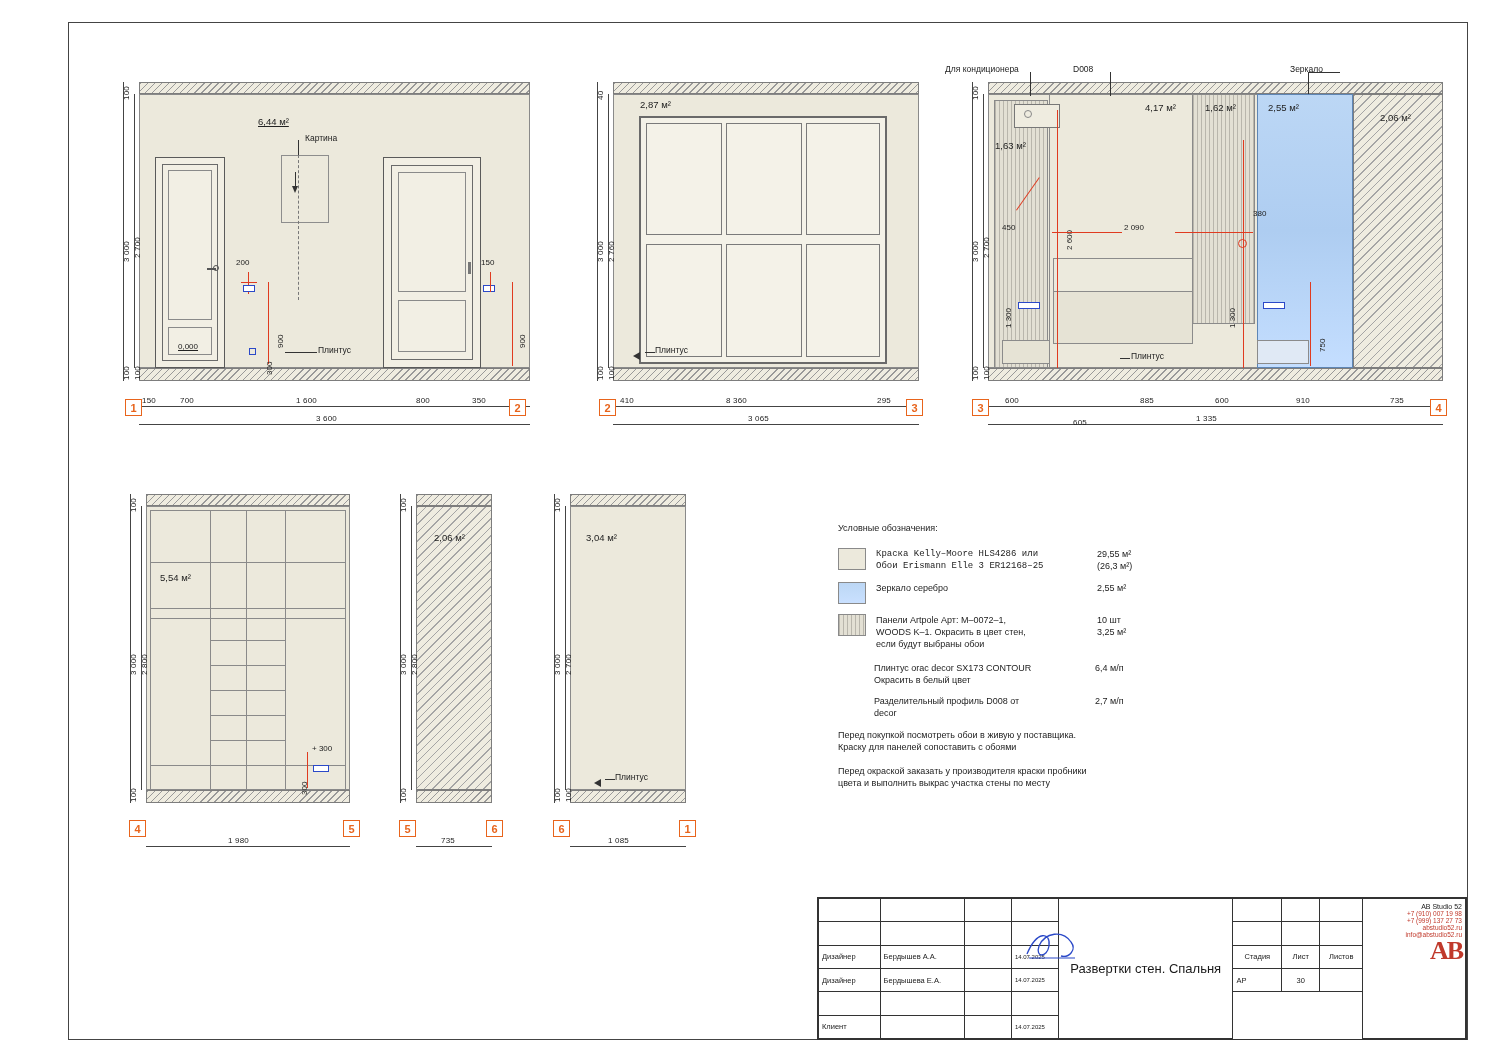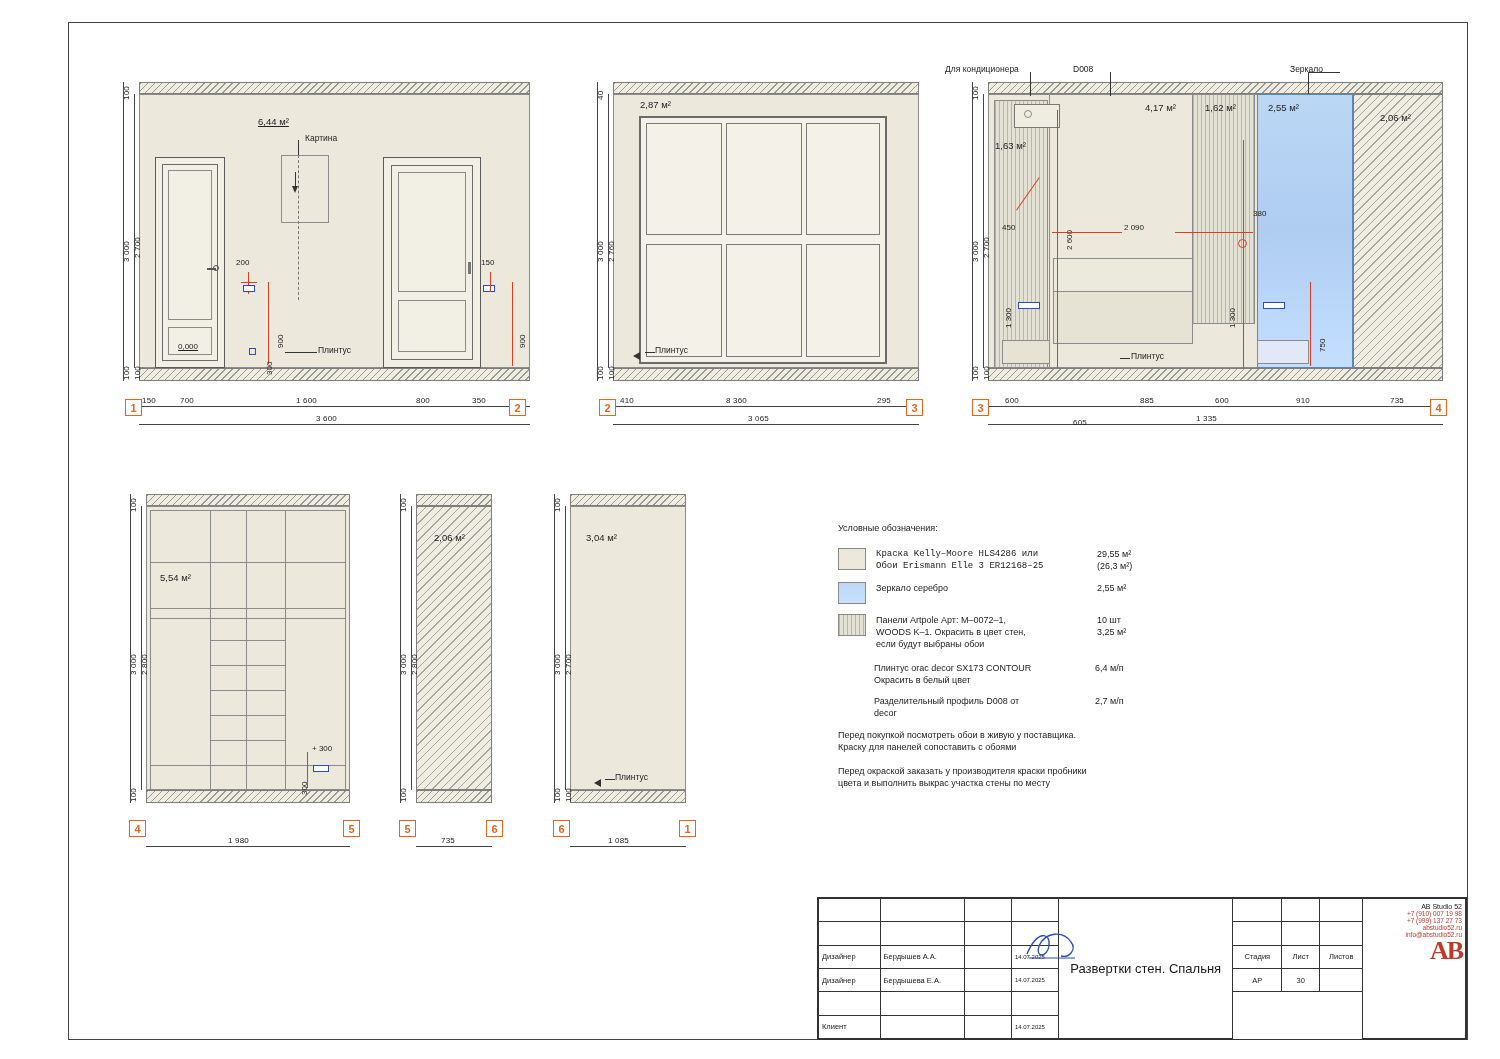--- a/index.html
+++ b/index.html
@@ -393,21 +393,21 @@
         <td style="font-size:6px;">14.07.2025</td>
         <td style="text-align:center;">Стадия</td>
         <td style="text-align:center;">Лист</td>
         <td style="text-align:center;">Листов</td>
       </tr>
       <tr style="height:14px;">
         <td>Дизайнер</td>
         <td>Бердышева Е.А.</td>
         <td></td>
         <td style="font-size:6px;">14.07.2025</td>
-        <td style="text-align:center;">АР</td>
+        <td style="text-align:left;">АР</td>
         <td style="text-align:center;">30</td>
         <td style="text-align:center;"></td>
       </tr>
       <tr style="height:14px;">
         <td></td>
         <td></td>
         <td></td>
         <td></td>
         <td style="border:none;"></td>
         <td style="border:none;"></td>

